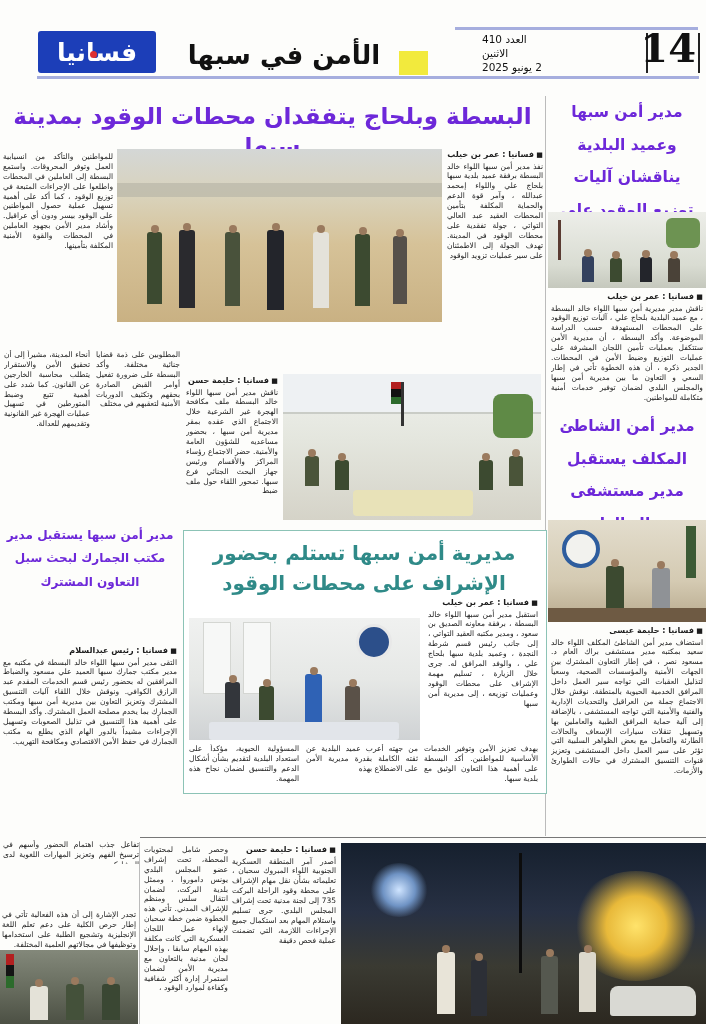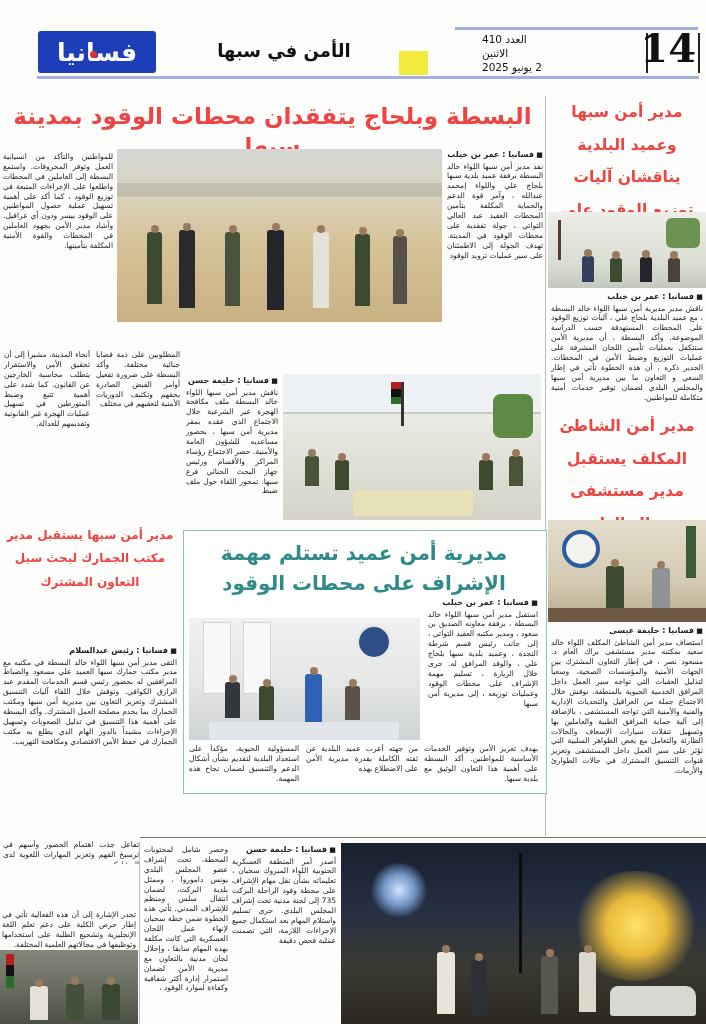--- a/index.html
+++ b/index.html
@@ -6,30 +6,30 @@
   .page{position:relative;width:706px;height:1024px;background:#fdfdfb;margin:0 auto;
         font-family:"DejaVu Sans",sans-serif;color:#111;overflow:hidden;direction:rtl;}
   
   .rule{position:absolute;background:#a6aede;}
   .logo{position:absolute;left:38px;top:31px;width:118px;height:42px;background:#1c3eb8;
         border-radius:3px;display:flex;align-items:center;justify-content:center;}
   .logo span{color:#fff;font-weight:bold;font-size:25px;line-height:1;}
   .logo i{position:absolute;left:52px;top:20px;width:7px;height:7px;border-radius:50%;
           background:#e03030;}
   .sect{position:absolute;left:168px;top:40px;width:232px;height:40px;text-align:center;
-        font-size:18px;font-weight:bold;letter-spacing:-1px;}
+        font-size:26px;font-weight:bold;letter-spacing:-1px;}
   .ybox{position:absolute;left:399px;top:51px;width:29px;height:24px;background:#f2ea3d;}
   .dateblk{position:absolute;left:482px;top:32px;width:160px;height:44px;text-align:left;
            font-size:10.5px;line-height:1.35;direction:rtl;}
   .dateblk div{text-align:left;}
   .vbar{position:absolute;width:2px;background:#222;}
   .pgnum{position:absolute;left:650px;top:26px;width:46px;text-align:center;
          font-family:"DejaVu Serif",serif;font-size:40px;font-weight:bold;line-height:1.1;}
   
-  .hl{position:absolute;font-weight:bold;text-align:center;color:#ef4444;}
+  .hl{position:absolute;font-weight:bold;text-align:center;color:#6d28d9;}
   .hl-xl{font-size:23px;line-height:1.3;}
   .hl-l{font-size:21px;line-height:1.3;}
   .hl-side{font-size:15.5px;line-height:2.1;}
   .hl-teal{color:#2f8a88;font-size:20px;line-height:1.5;}
   
   .bt{position:absolute;font-size:7.5px;line-height:1.32;text-align:justify;color:#1c1c1c;
       overflow:hidden;}
   .byline{font-weight:bold;font-size:8px;margin-bottom:1px;}
   .byline::before{content:"■ ";font-size:7px;}
   
@@ -141,21 +141,21 @@
 
   <div class="hl" style="left:2px;top:524px;width:176px;font-size:12px;line-height:1.95;">مدير أمن سبها يستقبل مدير مكتب الجمارك لبحث سبل التعاون المشترك</div>
 
   <div class="bt" style="left:3px;top:646px;width:174px;height:192px;">
     <div class="byline">فسانيا : رئيس عبدالسلام</div>
     <span>التقى مدير أمن سبها اللواء خالد البسطة في مكتبه مع مدير مكتب جمارك سبها العميد علي مسعود والضباط المرافقين له بحضور رئيس قسم الخدمات المقدم عبد الرازق الكوافي. ونوقش خلال اللقاء آليات التنسيق المشترك وتعزيز التعاون بين مديرية أمن سبها ومكتب الجمارك بما يخدم مصلحة العمل المشترك. وأكد البسطة على أهمية هذا التنسيق في تذليل الصعوبات وتسهيل الإجراءات مشيداً بالدور الهام الذي يطلع به مكتب الجمارك في حفظ الأمن الاقتصادي ومكافحة التهريب.</span>
   </div>
   <div class="bt" style="left:3px;top:840px;width:136px;height:24px;">تفاعل جذب اهتمام الحضور وأسهم في ترسيخ الفهم وتعزيز المهارات اللغوية لدى المشاركين.</div>
 
   <div class="tealbox" style="left:183px;top:530px;width:362px;height:262px;"></div>
-  <div class="hl hl-teal" style="left:190px;top:538px;width:348px;">مديرية أمن عميد تستلم مهمة الإشراف على محطات الوقود</div>
+  <div class="hl hl-teal" style="left:190px;top:538px;width:348px;">مديرية أمن سبها تستلم بحضور الإشراف على محطات الوقود</div>
 
   <div class="photo" style="left:189px;top:618px;width:231px;height:122px;background:linear-gradient(180deg,#f0f1f0 0%,#e6e8e6 50%,#cfd2d4 100%);">
     <div style="position:absolute;left:14px;top:4px;width:26px;height:70px;background:#f7f8f7;border:1px solid #d4d6d2;"></div>
     <div style="position:absolute;left:54px;top:4px;width:26px;height:70px;background:#f7f8f7;border:1px solid #d4d6d2;"></div>
     <div style="position:absolute;right:28px;top:6px;width:30px;height:30px;border-radius:50%;background:#2c4f8a;border:3px solid #e8e8e8;"></div>
     <div class="p" style="left:36px;bottom:22px;width:15px;height:36px;background:#33363b;"></div>
     <div class="p" style="left:70px;bottom:20px;width:15px;height:34px;background:#3c4a30;"></div>
     <div class="p" style="left:116px;bottom:18px;width:17px;height:48px;background:#2f62b5;"></div>
     <div class="p" style="left:156px;bottom:20px;width:15px;height:34px;background:#5a5148;"></div>
     <div style="position:absolute;left:20px;bottom:0;width:190px;height:18px;background:#e2e5ea;border-radius:3px;"></div>

